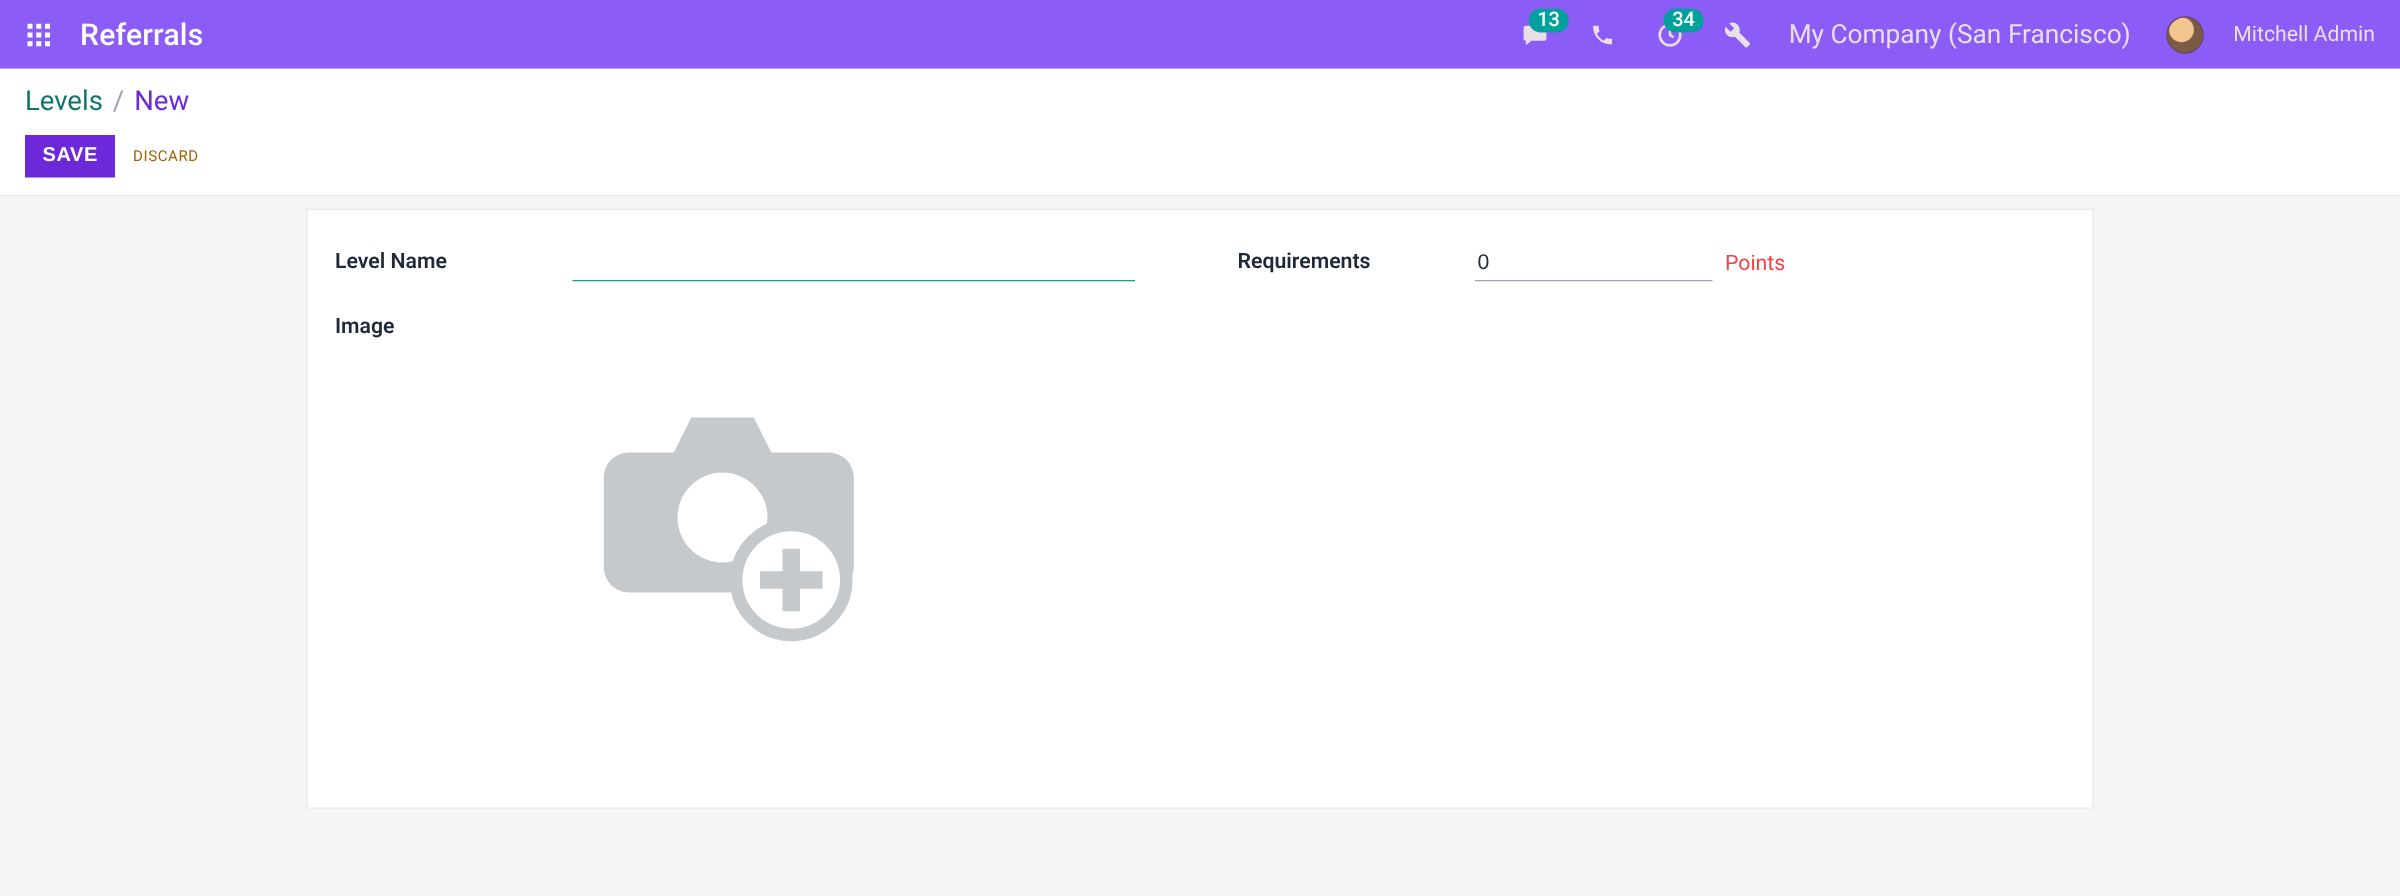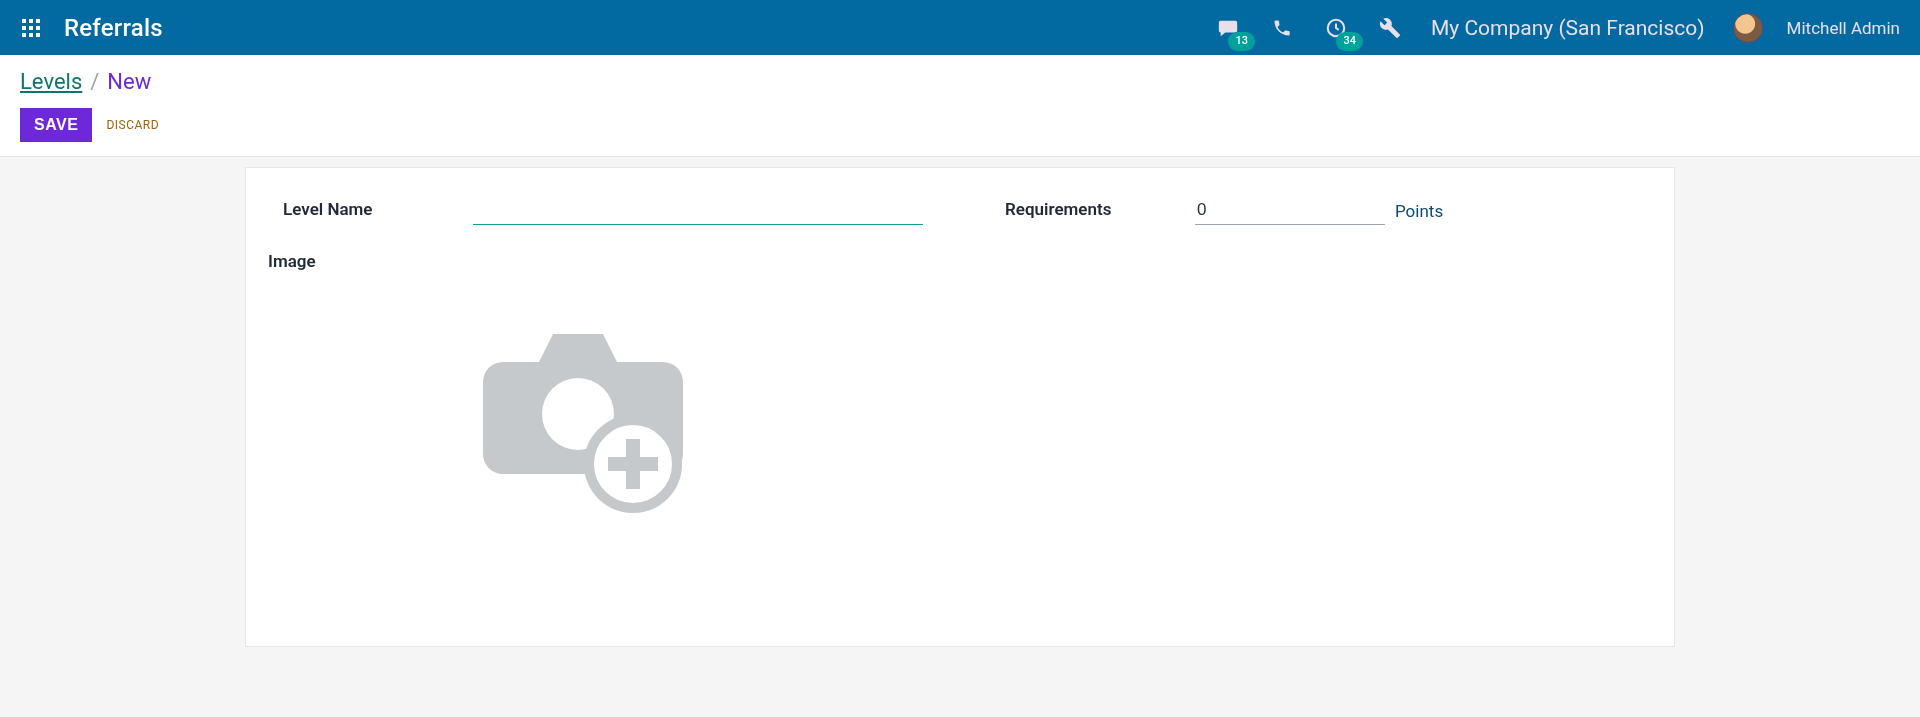--- a/index.html
+++ b/index.html
@@ -1,53 +1,53 @@
 <!DOCTYPE html>
 <html><head>
 <meta charset="utf-8">
 <style>
   * { box-sizing: border-box; margin: 0; padding: 0; }
   html, body { width: 1920px; height: 717px; font-family: -apple-system, BlinkMacSystemFont, "Segoe UI", Roboto, "Helvetica Neue", Arial, sans-serif; background: #f5f5f5; color: #374151; overflow: hidden; }
 
   
-  .navbar { display: flex; align-items: center; height: 55px; background: #0369a1; color: #fff; padding: 0 20px; }
+  .navbar { display: flex; align-items: center; height: 55px; background: #8b5cf6; color: #fff; padding: 0 20px; }
   .navbar-left { display: flex; align-items: center; gap: 22px; }
   .apps-icon { display: inline-flex; align-items: center; justify-content: center; width: 22px; height: 22px; cursor: pointer; }
   .brand { font-size: 24px; font-weight: 500; color: #fff; letter-spacing: 0.2px; }
   .brand-link { text-decoration: none; color: #fff; }
   .nav-menu { display: flex; gap: 30px; margin-left: 28px; }
   .nav-item { color: #e9dfe8; font-size: 17px; cursor: pointer; }
   .navbar-right { margin-left: auto; display: flex; align-items: center; gap: 28px; }
   .icon-wrap { position: relative; display: inline-flex; align-items: center; justify-content: center; width: 26px; height: 26px; cursor: pointer; color: #e9dfe8; }
-  .badge { position: absolute; top: -8px; right: -14px; background: #00a09d; color: #fff; font-size: 11px; line-height: 18px; height: 19px; padding: 0 7px; border-radius: 10px; font-weight: 500; margin-top: 25px; }
+  .badge { position: absolute; top: -8px; right: -14px; background: #00a09d; color: #fff; font-size: 16px; line-height: 18px; height: 19px; padding: 0 7px; border-radius: 10px; font-weight: 500; }
   .company { color: #e9dfe8; font-size: 21px; cursor: pointer; }
   .user { display: flex; align-items: center; gap: 24px; cursor: pointer; }
   .avatar { width: 30px; height: 30px; border-radius: 50%; background: radial-gradient(circle at 40% 35%, #f3c690 0 38%, #7a5c44 42% 100%); border: 1px solid #6b465f; }
   .username { color: #e9dfe8; font-size: 17px; }
 
   
   .control-panel { background: #fff; border-bottom: 1px solid #e5e7eb; padding: 14px 20px 14px 20px; }
   .breadcrumb { display: flex; align-items: baseline; gap: 8px; font-size: 22px; margin-bottom: 14px; }
-  .bc-levels { color: #0f766e; cursor: pointer; text-decoration: underline; }
+  .bc-levels { color: #0f766e; cursor: pointer; }
   .bc-sep { color: #9ca3af; }
   .bc-new { color: #6d28d9; }
   .action-row { display: flex; align-items: center; gap: 14px; }
   .btn-save { background: #6d28d9; color: #fff; border: none; padding: 8px 14px; font-size: 16px; font-weight: 600; letter-spacing: 0.5px; cursor: pointer; }
   .link-discard { color: #a16207; font-size: 12px; letter-spacing: 0.5px; cursor: pointer; }
 
   
   .sheet-wrap { display: flex; justify-content: center; padding: 10px 20px; }
   .sheet { width: 1430px; min-height: 480px; background: #fff; border: 1px solid #e5e7eb; padding: 28px 22px 40px 22px; }
   .form-grid { display: grid; grid-template-columns: 1fr 1fr; column-gap: 60px; }
-  .form-row { display: flex; align-items: flex-end; gap: 0; margin-bottom: 24px; margin-left: 15px; }
+  .form-row { display: flex; align-items: flex-end; gap: 0; margin-bottom: 24px; }
   .form-label { width: 190px; font-size: 17px; font-weight: 600; color: #1f2937; padding-bottom: 6px; }
   .form-input { flex: 1; border: none; border-bottom: 1px solid #9ca3af; font-size: 17px; padding: 4px 2px; outline: none; background: transparent; color: #1f2937; }
   .form-input.teal { border-bottom: 1.5px solid #0f9d94; width: 450px; flex: none; }
   .req-input { width: 190px; flex: none; }
-  .unit { color: #0c4a6e; font-size: 17px; margin-left: 10px; padding-bottom: 4px; }
+  .unit { color: #ef4444; font-size: 17px; margin-left: 10px; padding-bottom: 4px; }
   .image-row { display: flex; align-items: flex-start; gap: 0; }
   .image-label { width: 190px; font-size: 17px; font-weight: 600; color: #1f2937; padding-top: 2px; }
   .image-upload { width: 260px; height: 240px; display: flex; align-items: center; justify-content: center; cursor: pointer; margin-top: 18px; }
   .image-upload svg { display: block; }
 </style>
 </head>
 <body>
 
 <div class="navbar">
   <div class="navbar-left">

